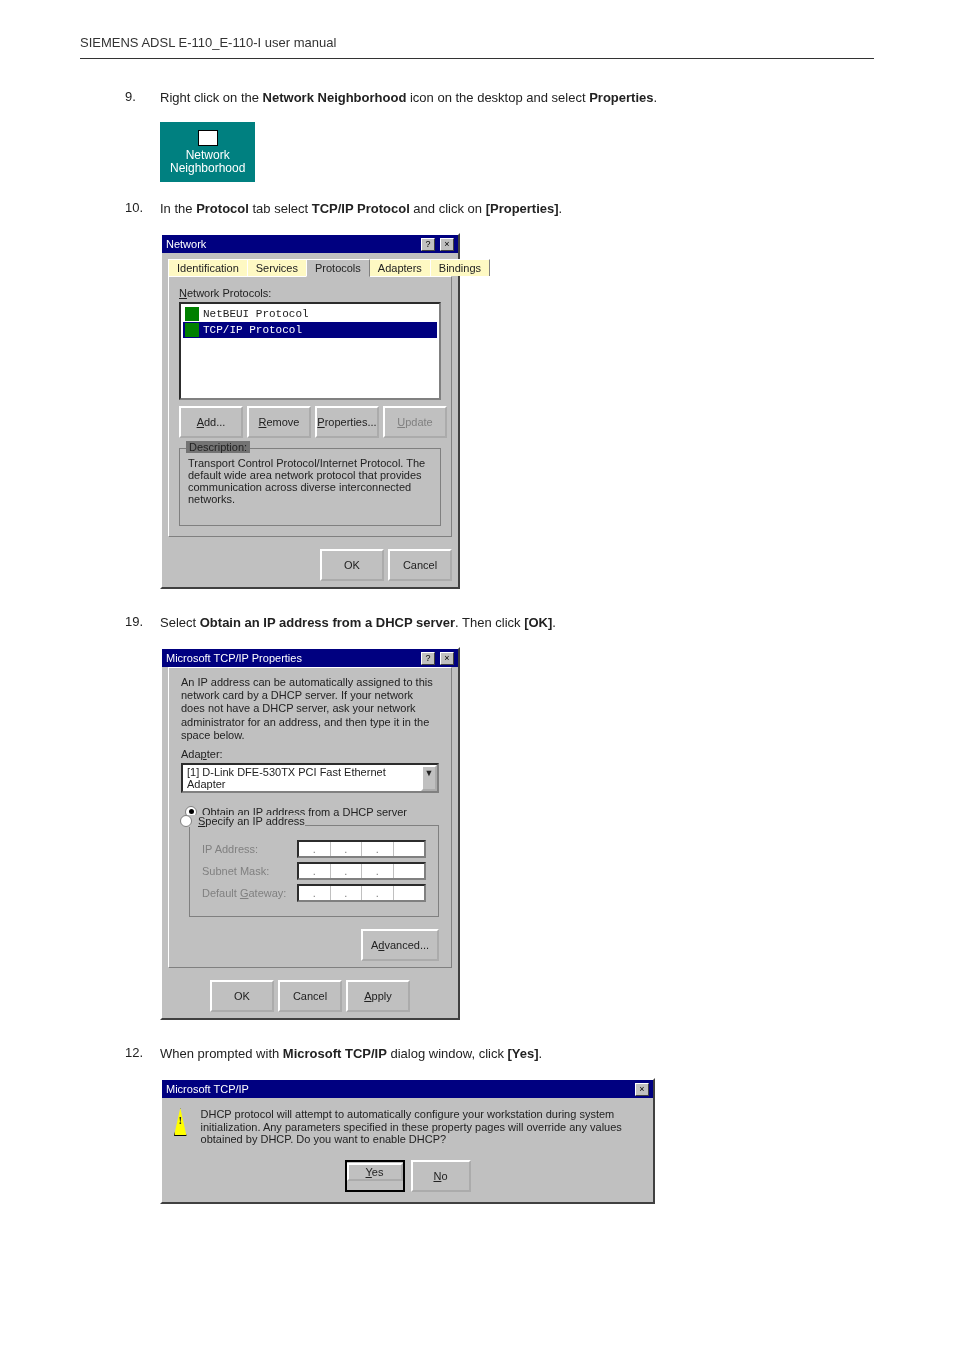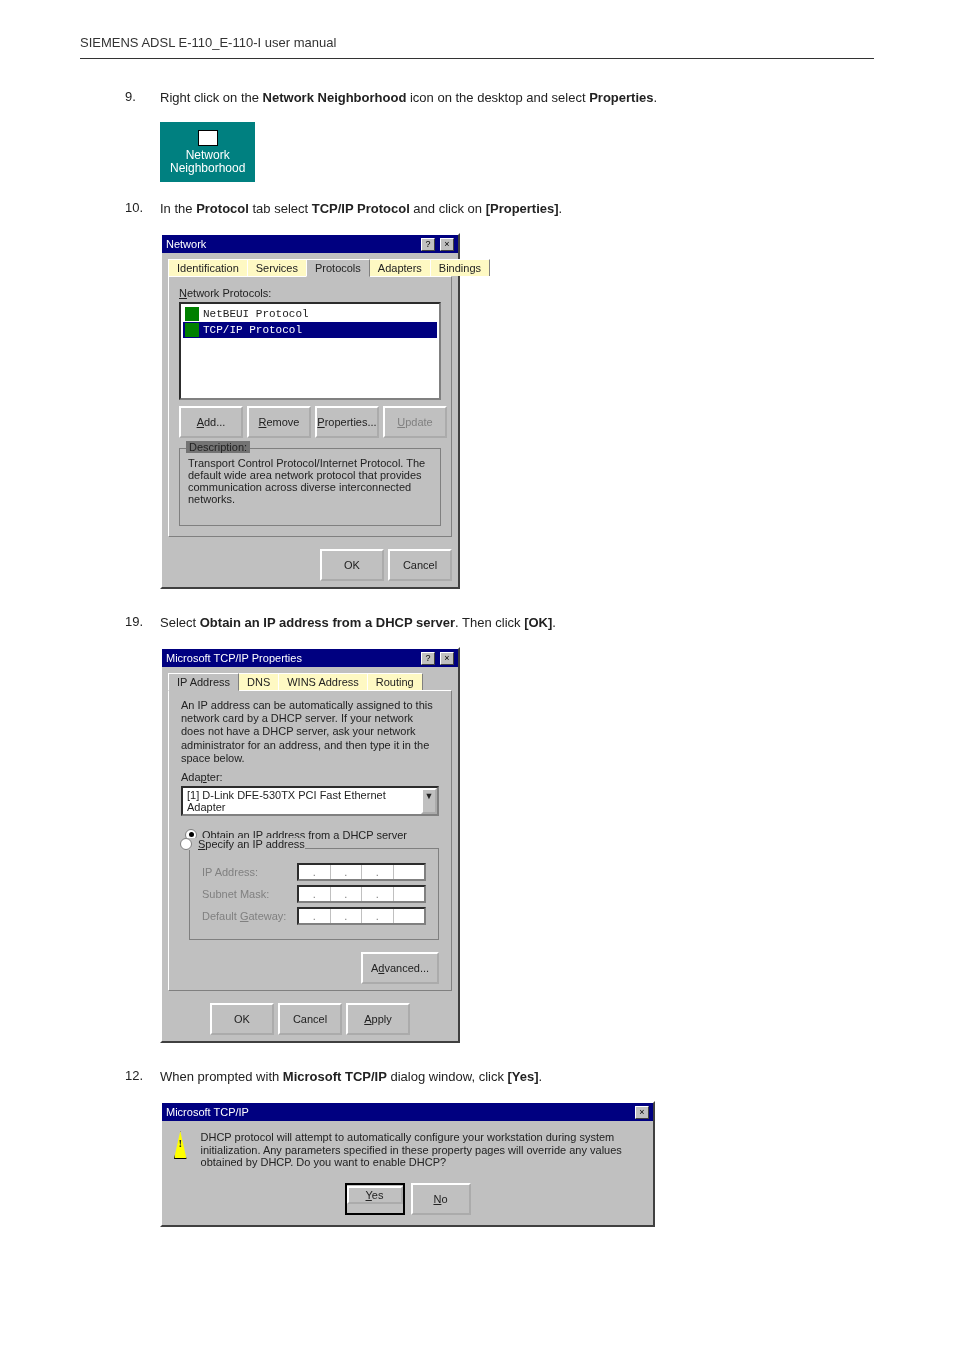--- a/index.html
+++ b/index.html
@@ -140,26 +140,20 @@
 </div>
 
 <div class="win" style="width:300px">
   <div class="tb">
     <span>Microsoft TCP/IP Properties</span>
     <span class="tb-icons">
       <span>?</span>
       <span>×</span>
     </span>
   </div>
-  <div class="tabs">
-    <div class="tab active">IP Address</div>
-    <div class="tab">DNS</div>
-    <div class="tab">WINS Address</div>
-    <div class="tab">Routing</div>
-  </div>
   <div class="pane" style="padding:0; padding-top:4px">
     <div class="tcpip-note">An IP address can be automatically assigned to this network card by a DHCP server. If your network does not have a DHCP server, ask your network administrator for an address, and then type it in the space below.</div>
     <div class="adapter-row">
       <span class="lbl-s">Ada<u>p</u>ter:</span>
       <div class="dropdown">
         <span class="txt">[1] D-Link DFE-530TX PCI Fast Ethernet Adapter</span>
         <span class="arr">▼</span>
       </div>
     </div>
     <div class="radio-grp">

